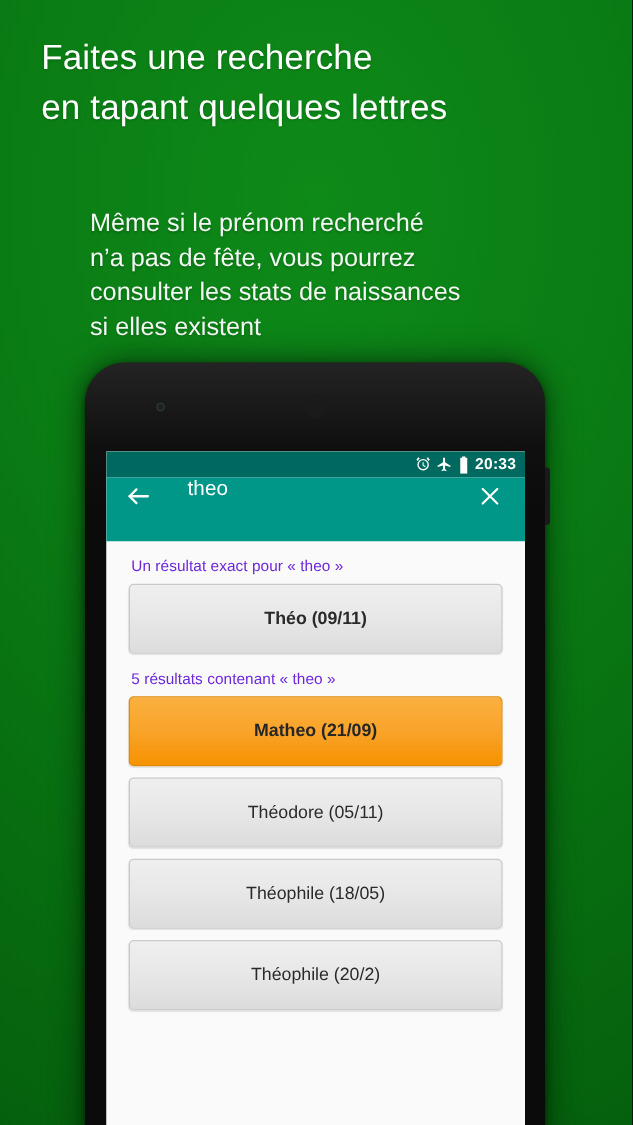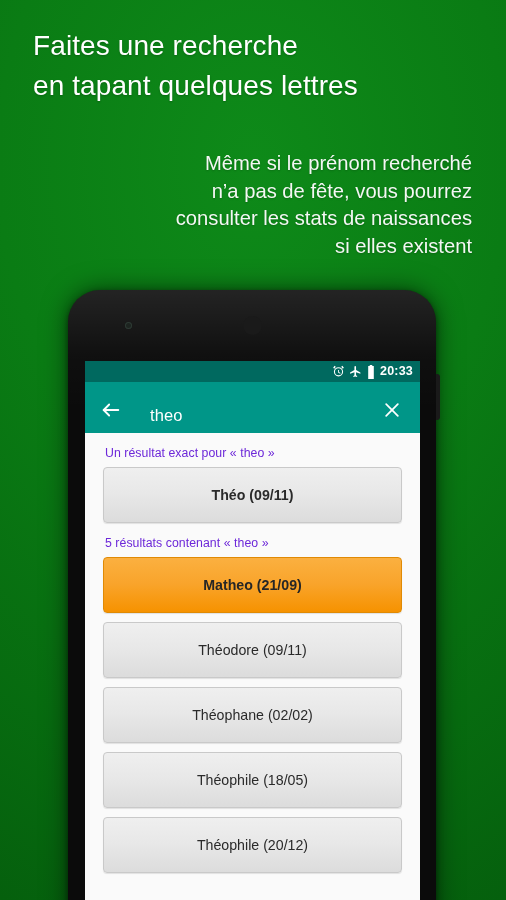--- a/index.html
+++ b/index.html
@@ -27,23 +27,22 @@
     font-size: 28px;
     line-height: 40px;
     font-weight: 400;
     letter-spacing: 0.1px;
     text-shadow: 0 1px 2px rgba(0,0,0,0.22);
     white-space: pre-line;
   }
   .subcopy {
     position: absolute;
     right: 34px;
-    top: 150px;
+    top: 166px;
     width: 400px;
-    text-align: right;
     color: #f4f7f4;
     font-size: 20.2px;
     line-height: 27.5px;
     font-weight: 400;
     text-shadow: 0 1px 2px rgba(0,0,0,0.2);
     white-space: pre-line;
   }
 
   
   .phone {
@@ -120,21 +119,21 @@
     font-size: 12.5px;
     font-weight: 700;
     letter-spacing: 0.2px;
     line-height: 1;
   }
 
   .toolbar {
     height: 51px;
     background: #009688;
     display: flex;
-    align-items: flex-end;
+    align-items: flex-start;
     padding: 0 13px 8px 11px;
     box-sizing: border-box;
   }
   .tb-icon {
     width: 30px;
     height: 30px;
     display: flex;
     align-items: center;
     justify-content: center;
     flex: 0 0 auto;
@@ -247,23 +246,22 @@
 
       <div class="content">
         <div class="section-label">Un résultat exact pour « theo »</div>
         <div>
           <button class="result-btn exact">Théo (09/11)</button>
         </div>
 
         <div class="section-label">5 résultats contenant « theo »</div>
         <div>
           <button class="result-btn selected">Matheo (21/09)</button>
-          <button class="result-btn">Théodore (09/11)</button>
-          <button class="result-btn">Théophane (02/02)</button>
+          <button class="result-btn">Théodore (05/11)</button>
           <button class="result-btn">Théophile (18/05)</button>
-          <button class="result-btn">Théophile (20/12)</button>
+          <button class="result-btn">Théophile (20/2)</button>
         </div>
       </div>
 
     </div>
   </div>
 
 </div>
 
 </body></html>

